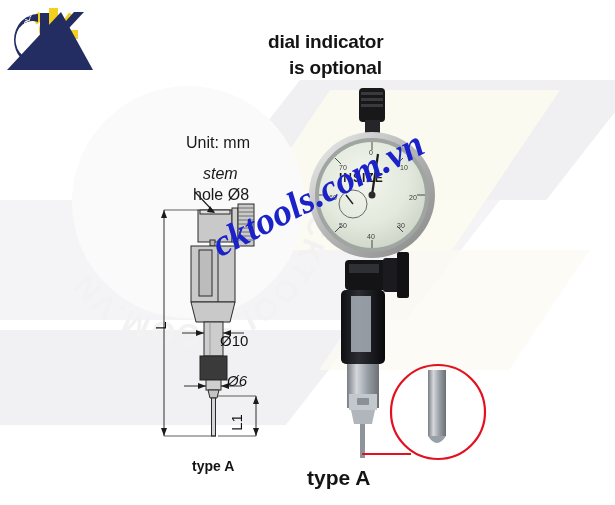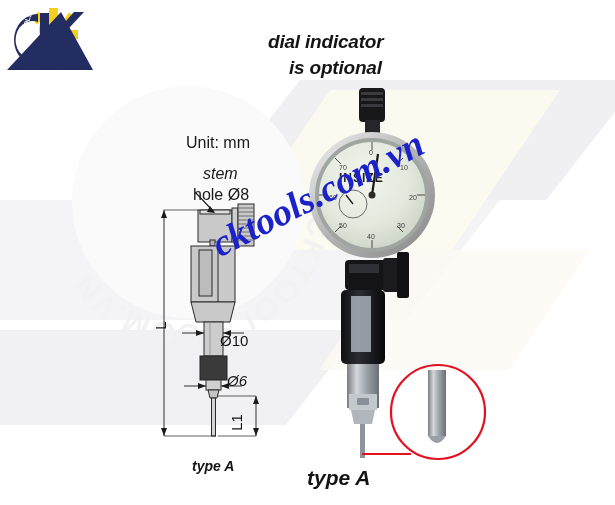--- a/index.html
+++ b/index.html
@@ -27,21 +27,21 @@
   #wm-arc-wrap text{fill:#f2f2f2;font-family:"Liberation Sans",sans-serif;
      font-size:31px;font-weight:700;letter-spacing:1px;}
   #wm-disc{position:absolute;left:72px;top:86px;width:232px;height:232px;
      border-radius:50%;background:#fafafa;pointer-events:none;}
 
   
   #logo{position:absolute;left:4px;top:4px;width:92px;height:70px;}
   #logo svg{width:100%;height:100%;}
 
   
-  .blk{position:absolute;color:#141414;font-weight:700;white-space:nowrap;font-style:italic;}
+  .blk{position:absolute;color:#141414;font-weight:700;white-space:nowrap;}
   #h-dial{left:268px;top:31px;font-size:19px;letter-spacing:-.2px;}
   #h-dial2{left:289px;top:57px;font-size:19px;letter-spacing:-.2px;}
   #lbl-unit{position:absolute;left:186px;top:134px;font-size:16px;color:#191919;
      font-weight:400;white-space:nowrap;text-align:center;}
   #lbl-stem{position:absolute;left:203px;top:165px;font-size:16px;color:#191919;
      font-weight:400;white-space:nowrap;font-style:italic;}
   #lbl-hole{position:absolute;left:193px;top:186px;font-size:16px;color:#191919;
      font-weight:400;white-space:nowrap;}
   #lbl-typeA-draw{left:192px;top:458px;font-size:14px;}
   #lbl-typeA-photo{left:307px;top:466px;font-size:21px;}

